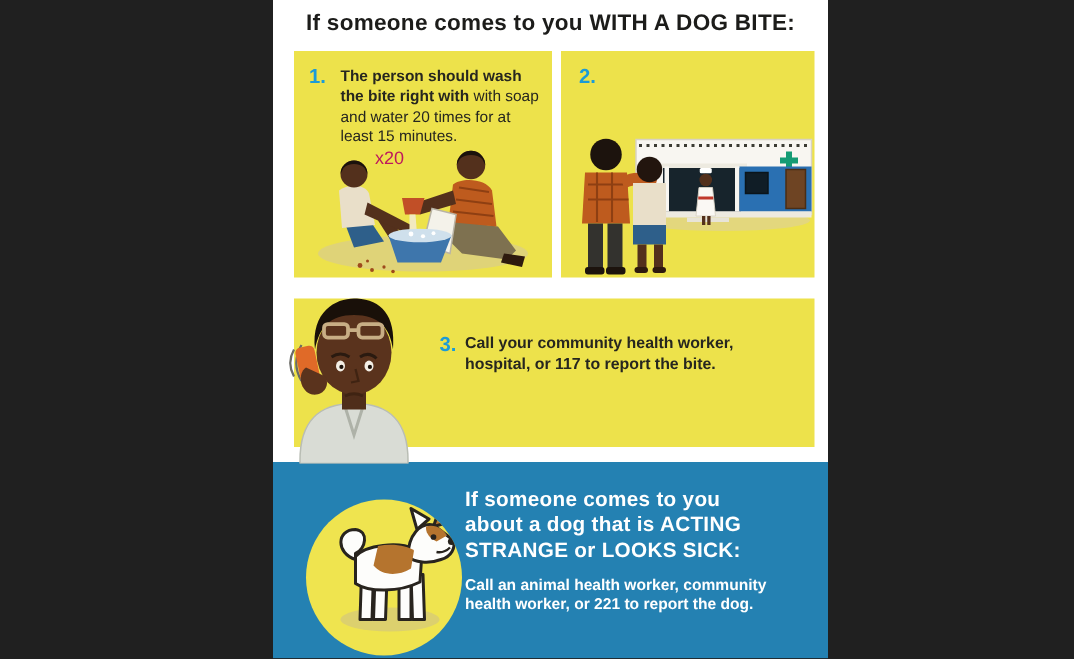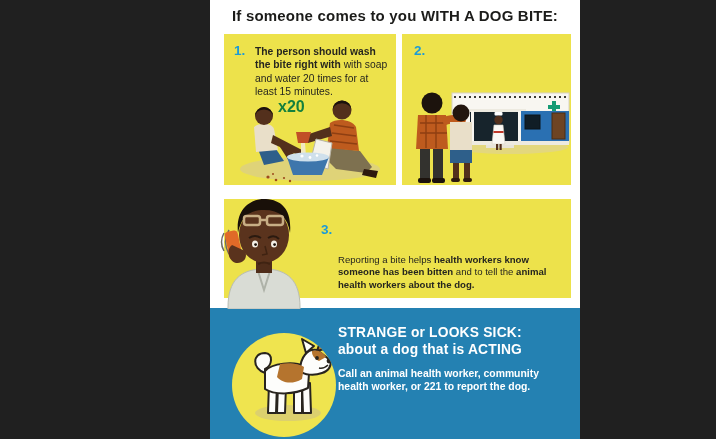--- a/index.html
+++ b/index.html
@@ -1,32 +1,32 @@
 <!DOCTYPE html>
 <html><head>
 <meta charset="utf-8">
 <style>
   html,body{margin:0;padding:0;background:#202020;}
   *{box-sizing:border-box;}
   .canvas{position:relative;width:716px;height:439px;background:#202020;overflow:hidden;
           font-family:"Liberation Sans",sans-serif;}
-  .page{position:absolute;left:182px;top:0;width:370px;height:366px;background:#ffffff;margin-left:28px;}
+  .page{position:absolute;left:182px;top:0;width:370px;height:366px;background:#ffffff;}
   .title{position:absolute;left:0;top:7px;width:100%;text-align:center;
          font-size:15px;font-weight:800;letter-spacing:.2px;color:#1c1c1a;}
   .box{position:absolute;background:#EDE24B;overflow:hidden;}
   .box1{left:14px;top:34px;width:172px;height:151px;}
   .box2{left:192px;top:34px;width:169px;height:151px;}
   .box3{left:14px;top:199px;width:347px;height:99px;z-index:1;}
   .num{position:absolute;font-size:13.5px;font-weight:800;color:#1B9BD8;}
   .n1{left:10px;top:9px;} .n2{left:12px;top:9px;} .n3{left:97px;top:23px;}
   .step-text{position:absolute;margin:0;font-size:10.3px;line-height:13.4px;color:#26261f;}
   .t1{left:31px;top:11px;width:133px;} .t2{left:33px;top:11px;width:128px;}
   .step-text b{font-weight:700;}
   .illus{position:absolute;left:0;bottom:0;}
-  .x20{position:absolute;left:54px;top:64px;font-size:16px;font-weight:700;color:#15803d;}
+  .x20{position:absolute;left:54px;top:64px;font-size:12px;font-weight:400;color:#be185d;}
   .h3{position:absolute;left:114px;top:24px;width:212px;margin:0;
       font-size:10.6px;font-weight:700;line-height:13.6px;color:#26261f;}
   .b3{position:absolute;left:114px;top:55px;width:218px;margin:0;
       font-size:9.6px;line-height:12.4px;color:#26261f;}
   .b3 b{font-weight:700;}
   .phone-man{position:absolute;left:8px;top:193px;z-index:2;}
   .bottom{position:absolute;left:0;top:308px;width:370px;height:131px;background:#2481B2;}
   .circle{position:absolute;left:22px;top:25px;width:104px;height:104px;border-radius:50%;
           background:#EFE44F;overflow:hidden;}
   .bottom-text{position:absolute;left:128px;top:16px;width:238px;color:#ffffff;}
@@ -131,21 +131,21 @@
           <rect x="16" y="93" width="13" height="5" rx="2" fill="#1C130D"></rect>
           <rect x="30" y="93" width="13" height="5" rx="2" fill="#1C130D"></rect>
           <rect x="49" y="93" width="9" height="4" rx="2" fill="#2E1A0E"></rect>
           <rect x="61" y="93" width="9" height="4" rx="2" fill="#2E1A0E"></rect>
         </g>
       </svg>
     </div>
 
     <div class="box box3">
       <span class="num n3">3.</span>
-      <p class="b3"><span>Reporting a bite helps </span><b>health workers know someone has been bitten</b><span> and to tell the </span><b>animal health workers about the dog.</b></p>
+      <p class="h3">Call your community health worker, hospital, or 117 to report the bite.</p>
     </div>
 
     <svg class="phone-man" width="92" height="116" viewBox="0 0 92 116">
       <g stroke="#6B6B66" stroke-width="1.5" fill="none">
         <path d="M6 40 q-5 9 0 18"></path>
         <path d="M11 37 q-7 12 0 24"></path>
       </g>
       <path d="M10 114 C10 88 22 76 46 76 C70 76 82 88 82 114 L82 116 L10 116 Z" fill="#D9DCD5" stroke="#B9BDB4" stroke-width="1"></path>
       <path d="M40 78 L46 97 L52 78" stroke="#AEB2A8" stroke-width="2" fill="none"></path>
       <rect x="38" y="64" width="16" height="16" fill="#4F2D1A"></rect>
@@ -187,21 +187,22 @@
           </g>
           <path d="M48 31 C58 29 68 31 72 34 L70 46 C60 52 50 50 45 44 Z" fill="#B5742E"></path>
           <path d="M80 18 C86 16 92 20 94 24 L87 28 C83 26 80 23 80 19 Z" fill="#B5742E"></path>
           <circle cx="85" cy="25" r="1.9" fill="#28241E"></circle>
           <circle cx="97" cy="28" r="2.4" fill="#28241E"></circle>
           <path d="M96 32 q-4 4 -9 3" stroke="#28241E" stroke-width="1.6" fill="none"></path>
         </svg>
       </div>
       <div class="bottom-text">
         <div class="bt-heading">
+          <div>If someone comes to you</div>
+          <div>about a dog that is ACTING</div>
           <div>STRANGE or LOOKS SICK:</div>
-          <div>about a dog that is ACTING</div>
         </div>
         <p class="bt-call">Call an animal health worker, community health worker, or 221 to report the dog.</p>
       </div>
     </div>
 
   </div>
 </div>
 
 </body></html>

